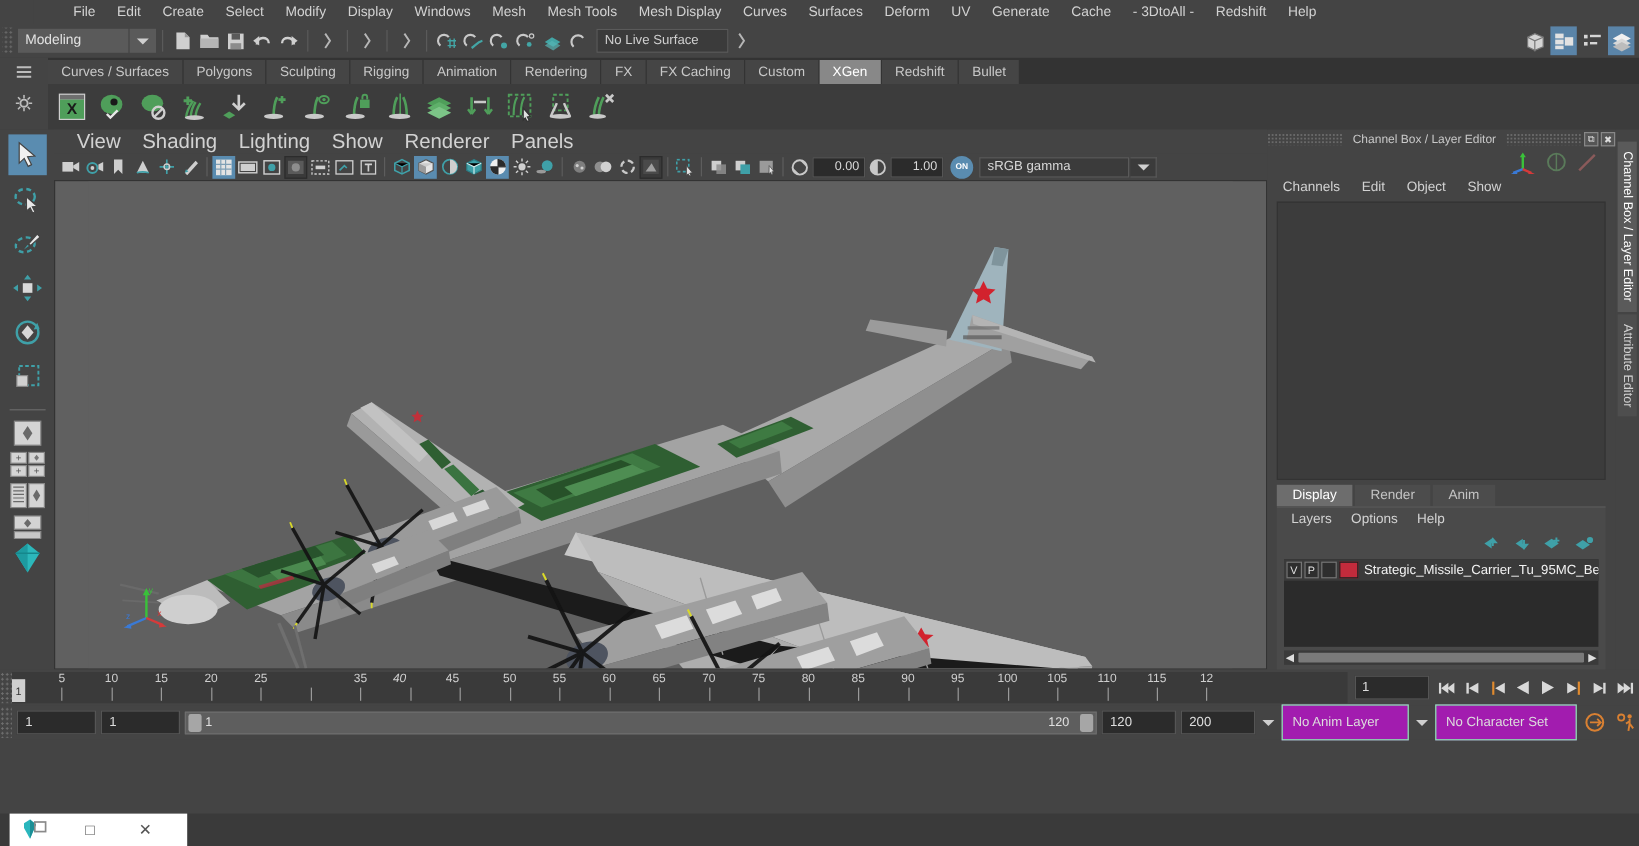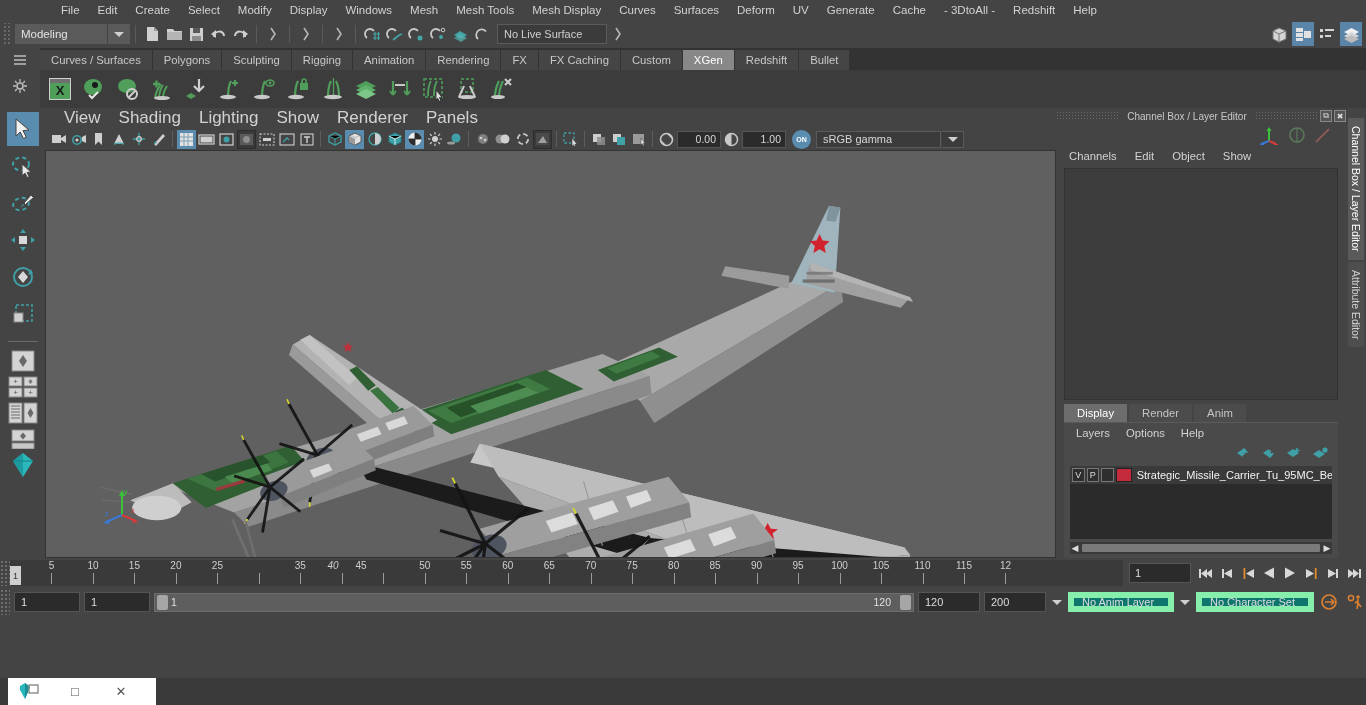--- a/index.html
+++ b/index.html
@@ -152,21 +152,21 @@
   .playbtns { display:flex; align-items:center; gap:3px; margin-left:6px; padding-right:4px; }
   .pb { width:18px;height:20px; display:flex;align-items:center;justify-content:center; }
 
   
   .rangerow { height: 28px; background:#444; display:flex; align-items:center; gap:4px; }
   .rfield { height: 20px; background:#2b2b2b; border:1px solid #555; font-size:11px; color:#ddd; display:flex; align-items:center; padding-left:6px; flex:none;}
   .rangebar { flex:1; height:19px; background:#5e5e5e; border:1px solid #6d6d6d; position:relative; display:flex;align-items:center; }
   .rb-handle { width:11px;height:15px;background:#a6a6a6; border-radius:2px; position:absolute; }
   .rb-lbl { position:absolute; font-size:10.5px; color:#e0e0e0; }
   .sm-arrow { width:14px; display:flex;align-items:center;justify-content:center; flex:none;}
-  .anim-box { height:20px; background:#0f766e; border:6px solid #86efac; font-size:11px; color:#ddd; display:flex;align-items:center;padding:0 8px; flex:none;}
+  .anim-box { height:30px; background:#a21caf; border:1px solid #86efac; font-size:11px; color:#ddd; display:flex;align-items:center;padding:0 8px; flex:none;}
   .orange-ic { width:22px;height:22px; display:flex;align-items:center;justify-content:center; flex:none;}
 
   
   .cmdrow { height: 24px; background:#444; display:flex; align-items:center; gap:4px; padding-left:2px;}
   .cmd-label { font-size:11px; color:#d5d5d5; width:56px; padding-left:10px; flex:none;}
   .cmd-input { height:19px; background:#333333; border:1px solid #4e4e4e; flex:none; }
   .help-line { height:19px; background:#333333; border:1px solid #4e4e4e; flex:1; margin-right:20px;}
   .cmd-right { width:20px; display:flex;align-items:center;justify-content:center; flex:none; }
 
   
@@ -1065,21 +1065,21 @@
         <div class="ticklabel" style="left: 165.914px;">20</div>
         <div class="tick" style="left: 207.392px;"></div>
         <div class="ticklabel" style="left: 207.392px;">25</div>
         <div class="tick" style="left: 248.871px;"></div>
         <div class="ticklabel" style="left: 248.871px; margin-top: 46px;">30</div>
         <div class="tick" style="left: 290.349px;"></div>
         <div class="ticklabel" style="left: 290.349px;">35</div>
         <div class="tick" style="left: 331.828px;"></div>
         <div class="ticklabel" style="left: 323px; font-style: italic;">40</div>
         <div class="tick" style="left: 373.306px;"></div>
-        <div class="ticklabel" style="left: 351px;">45</div>
+        <div class="ticklabel" style="left: 367px;">45</div>
         <div class="tick" style="left: 414.784px;"></div>
         <div class="ticklabel" style="left: 414.784px;">50</div>
         <div class="tick" style="left: 456.263px;"></div>
         <div class="ticklabel" style="left: 456.263px;">55</div>
         <div class="tick" style="left: 497.741px;"></div>
         <div class="ticklabel" style="left: 497.741px;">60</div>
         <div class="tick" style="left: 539.22px;"></div>
         <div class="ticklabel" style="left: 539.22px;">65</div>
         <div class="tick" style="left: 580.698px;"></div>
         <div class="ticklabel" style="left: 580.698px;">70</div>

